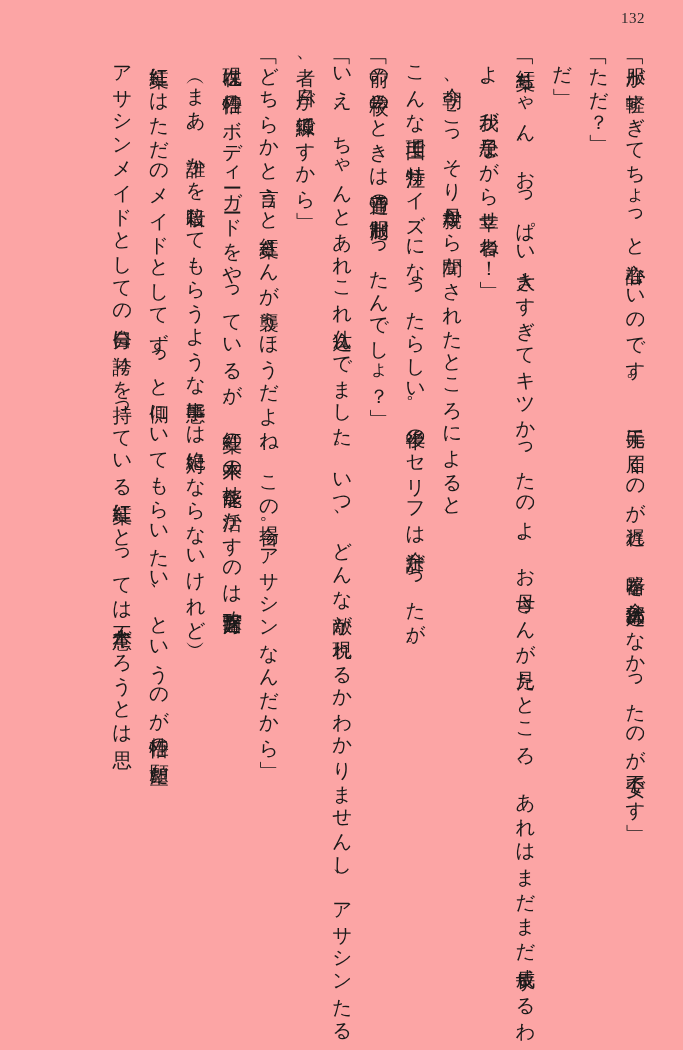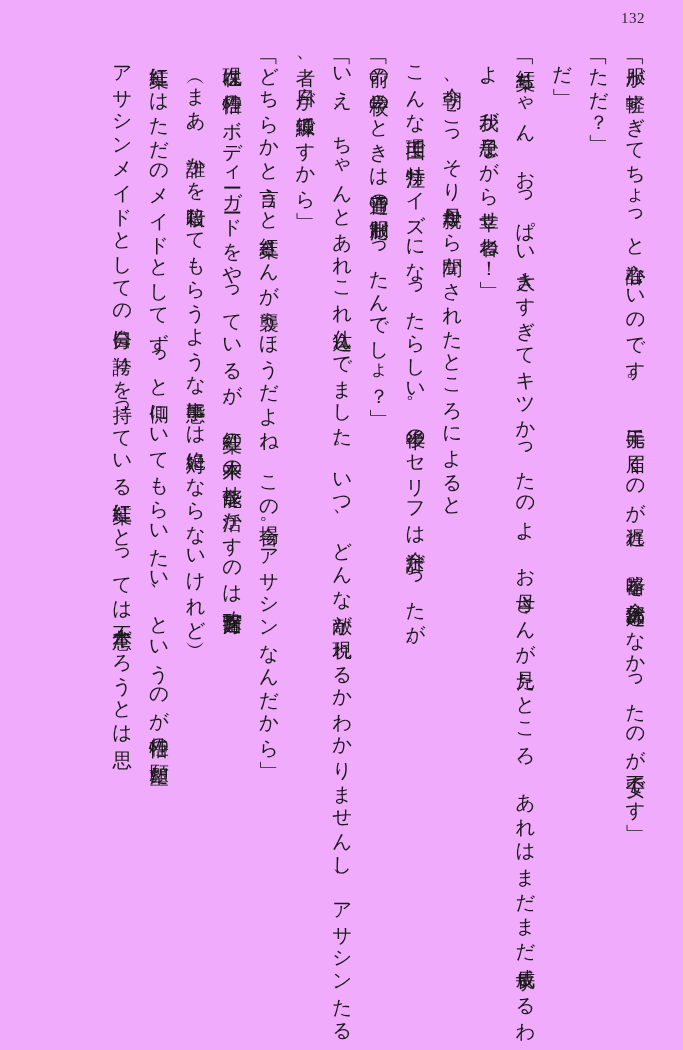--- a/index.html
+++ b/index.html
@@ -4,21 +4,21 @@
 <style>
   html, body {
     margin: 0;
     padding: 0;
     background: #ffffff;
   }
   .page {
     position: relative;
     width: 683px;
     height: 1050px;
-    background: #f0abfc;
+    background: #fca5a5;
     overflow: hidden;
     font-family: "Liberation Serif", "DejaVu Serif", serif;
     color: #1a1a1a;
   }
   .page-number {
     position: absolute;
     top: 10px;
     right: 38px;
     font-size: 15px;
     letter-spacing: 0.5px;

